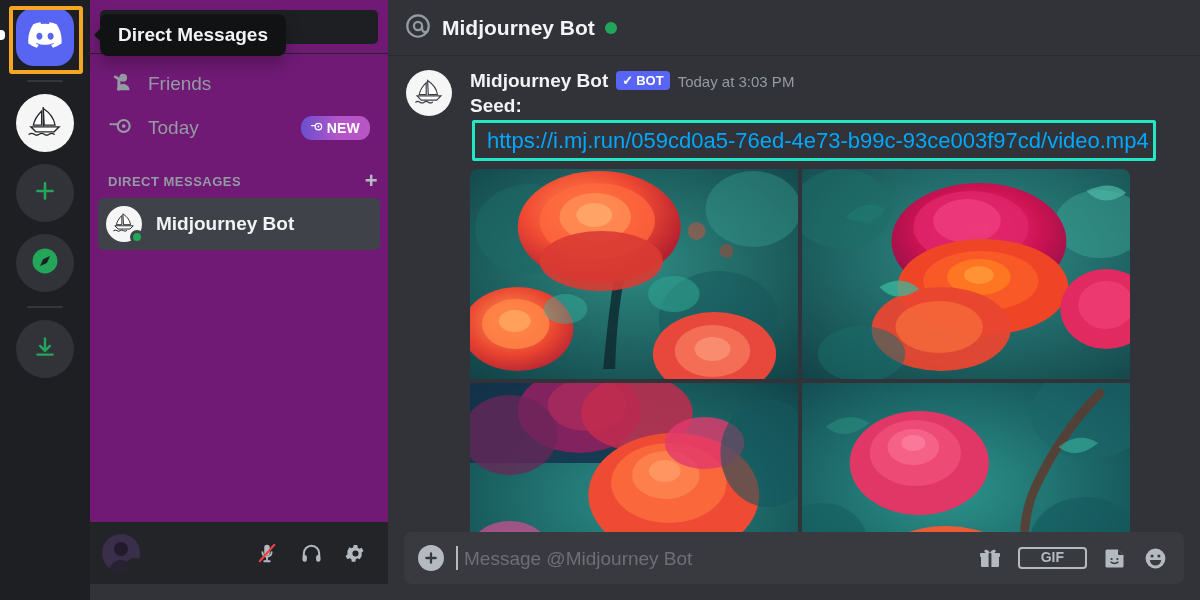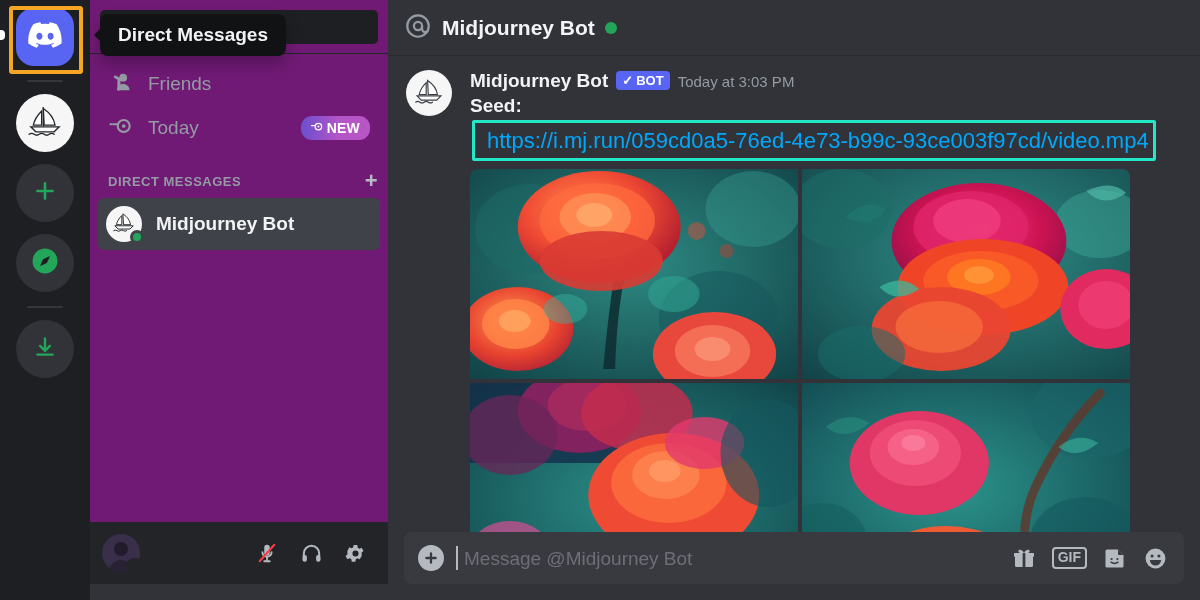--- a/index.html
+++ b/index.html
@@ -159,21 +159,21 @@
     display: flex; align-items: center; justify-content: center; flex: none; cursor: pointer;
   }
   .composer-input {
     flex: 1; color: #6d6f78; font-size: 19px; display: flex; align-items: flex-end;
     border-left: 2px solid #b5bac1; padding-left: 6px; height: 24px;
   }
   .composer-icons { display: flex; align-items: center; gap: 16px; }
   .cicon { cursor: pointer; display: flex; align-items: center; }
   .gif-box {
     border: 2px solid #b5bac1; border-radius: 4px; color: #b5bac1;
-    font-size: 14px; font-weight: 700; padding: 1px 4px; line-height: 1.1;
+    font-size: 14px; font-weight: 700; padding: 1px 21px; line-height: 1.1;
   }
 </style>
 </head>
 <body>
 
 <div class="app">
 
   <div class="rail">
     <div class="rail-pill" style="top:30px;height:10px;"></div>
 

